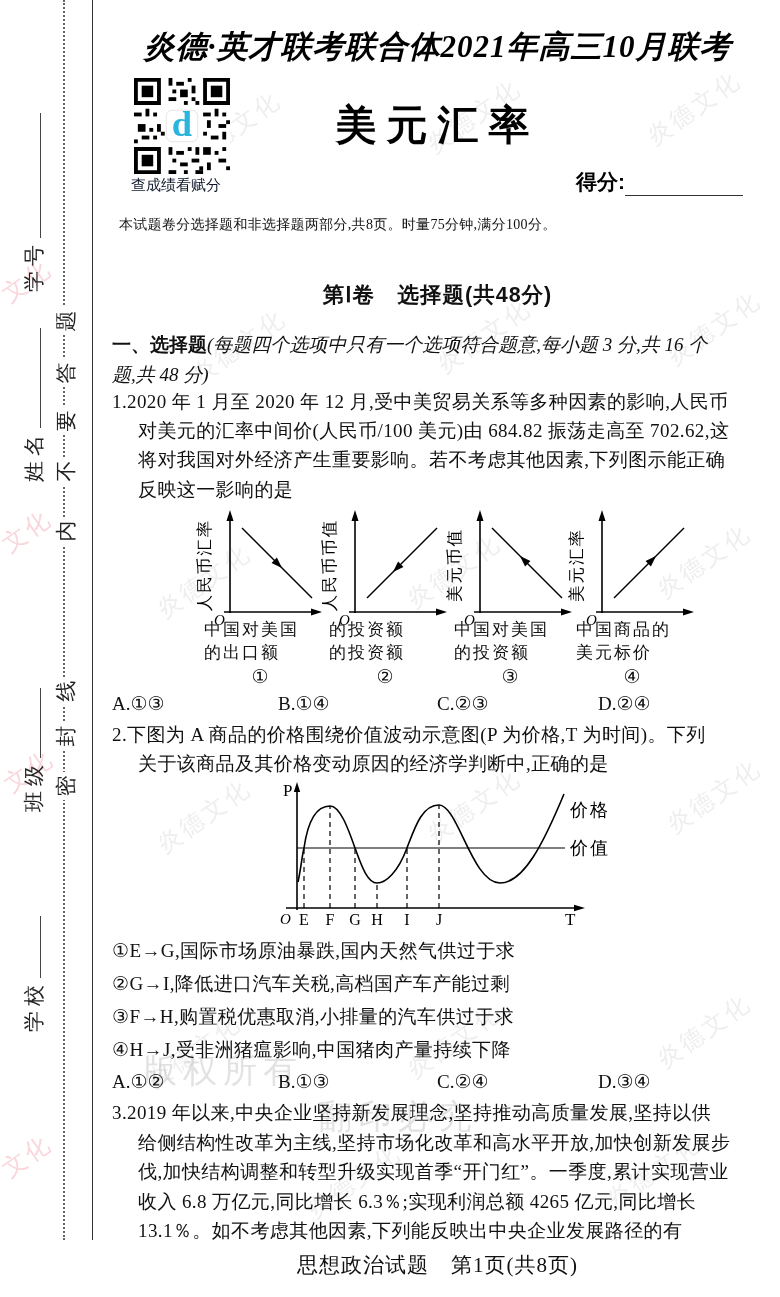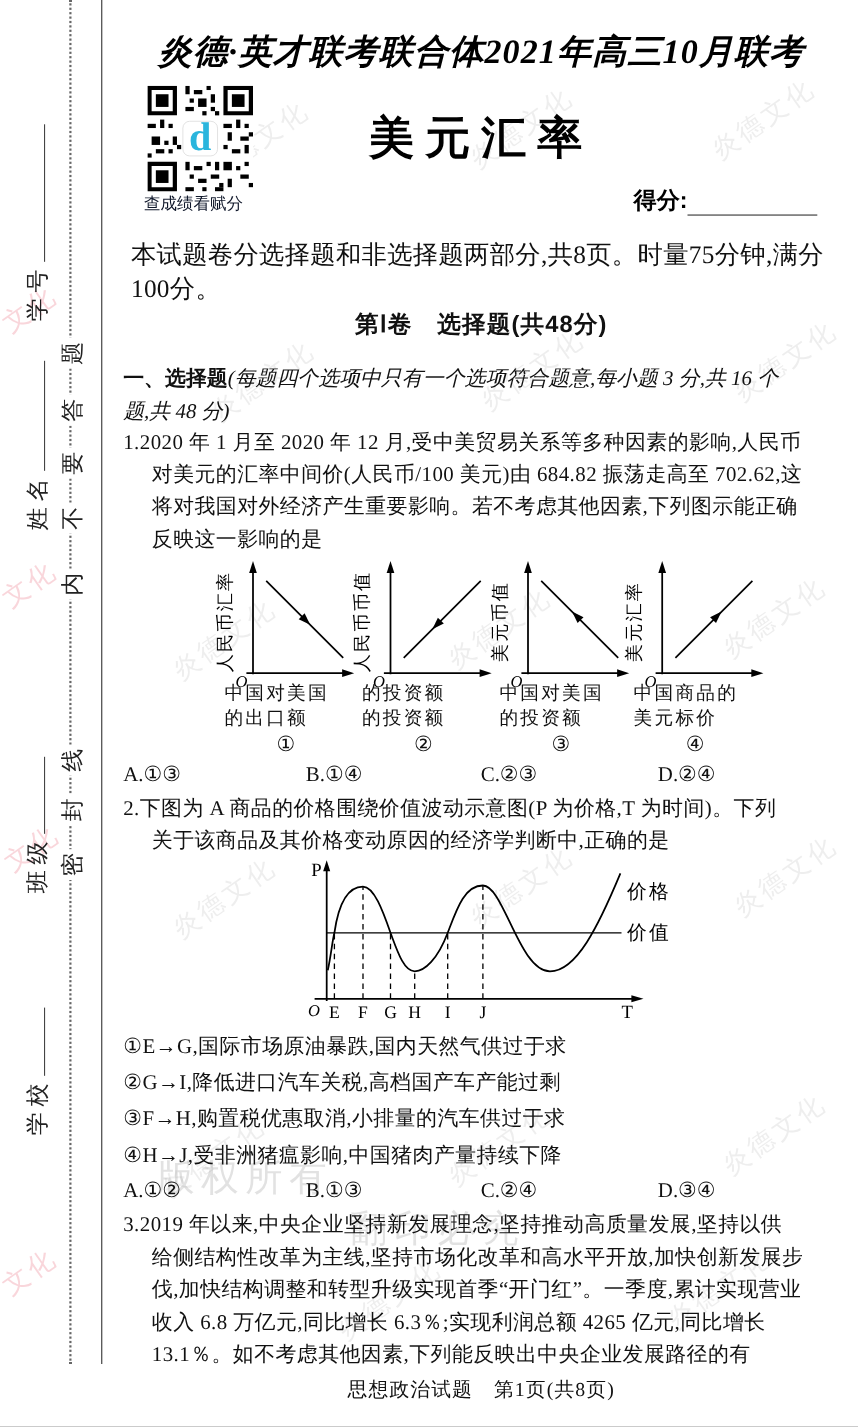--- a/index.html
+++ b/index.html
@@ -25,31 +25,31 @@
   .subject-title{position:absolute;left:95px;top:98px;width:685px;text-align:center;
                  font-family:"Liberation Sans","DejaVu Sans",sans-serif;font-weight:900;
                  font-size:41px;letter-spacing:10px;color:#000;}
   .qr{position:absolute;left:134px;top:78px;width:96px;height:96px;}
   .qr-caption{position:absolute;left:131px;top:176px;width:110px;display:flex;
               font-family:Liberation Sans, sans-serif;font-size:15px;color:#0f172a;white-space:nowrap;}
   .score{position:absolute;left:576px;top:168px;font-family:"Liberation Sans",sans-serif;
          font-weight:bold;font-size:21px;color:#000;}
   .score .blank{display:inline-block;width:118px;border-bottom:1.6px solid #333;height:24px;vertical-align:bottom;}
   
-  .intro{position:absolute;left:119px;top:216px;width:652px;font-size:23px;letter-spacing:0.3px;}
+  .intro{position:absolute;left:119px;top:216px;width:652px;font-size:14px;letter-spacing:0.3px;}
   .part-heading{position:absolute;left:95px;top:280px;width:685px;text-align:center;
                 font-family:Liberation Sans, sans-serif;font-weight:bold;font-size:21.5px;letter-spacing:1px;}
   .sec-line{position:absolute;left:112px;width:660px;font-size:19px;line-height:29px;}
   .sec-bold{font-family:"Liberation Sans",sans-serif;font-weight:bold;}
   .sec-note{font-style:italic;}
   .qline{position:absolute;left:112px;width:660px;font-size:19px;letter-spacing:0.4px;white-space:nowrap;}
   .qcont{left:138px;}
   .opt-row{position:absolute;left:112px;width:660px;height:26px;font-size:19px;}
   .opt-row span{position:absolute;white-space:nowrap;}
-  .footer{position:absolute;left:95px;top:1251px;width:685px;text-align:center;font-size:18px;letter-spacing:1px;}
+  .footer{position:absolute;left:95px;top:1251px;width:685px;text-align:center;font-size:21px;letter-spacing:1px;}
   
   .graph-cell{position:absolute;top:508px;width:135px;height:190px;}
   .graph-xlabel{position:absolute;top:110px;left:14px;width:122px;font-size:17px;line-height:23px;
                 letter-spacing:2px;color:#111;}
   .graph-num{position:absolute;top:157px;left:6px;width:128px;text-align:center;font-size:19px;}
   svg text{font-family:"Liberation Serif","DejaVu Serif",serif;}
 </style>
 </head>
 <body>
 

